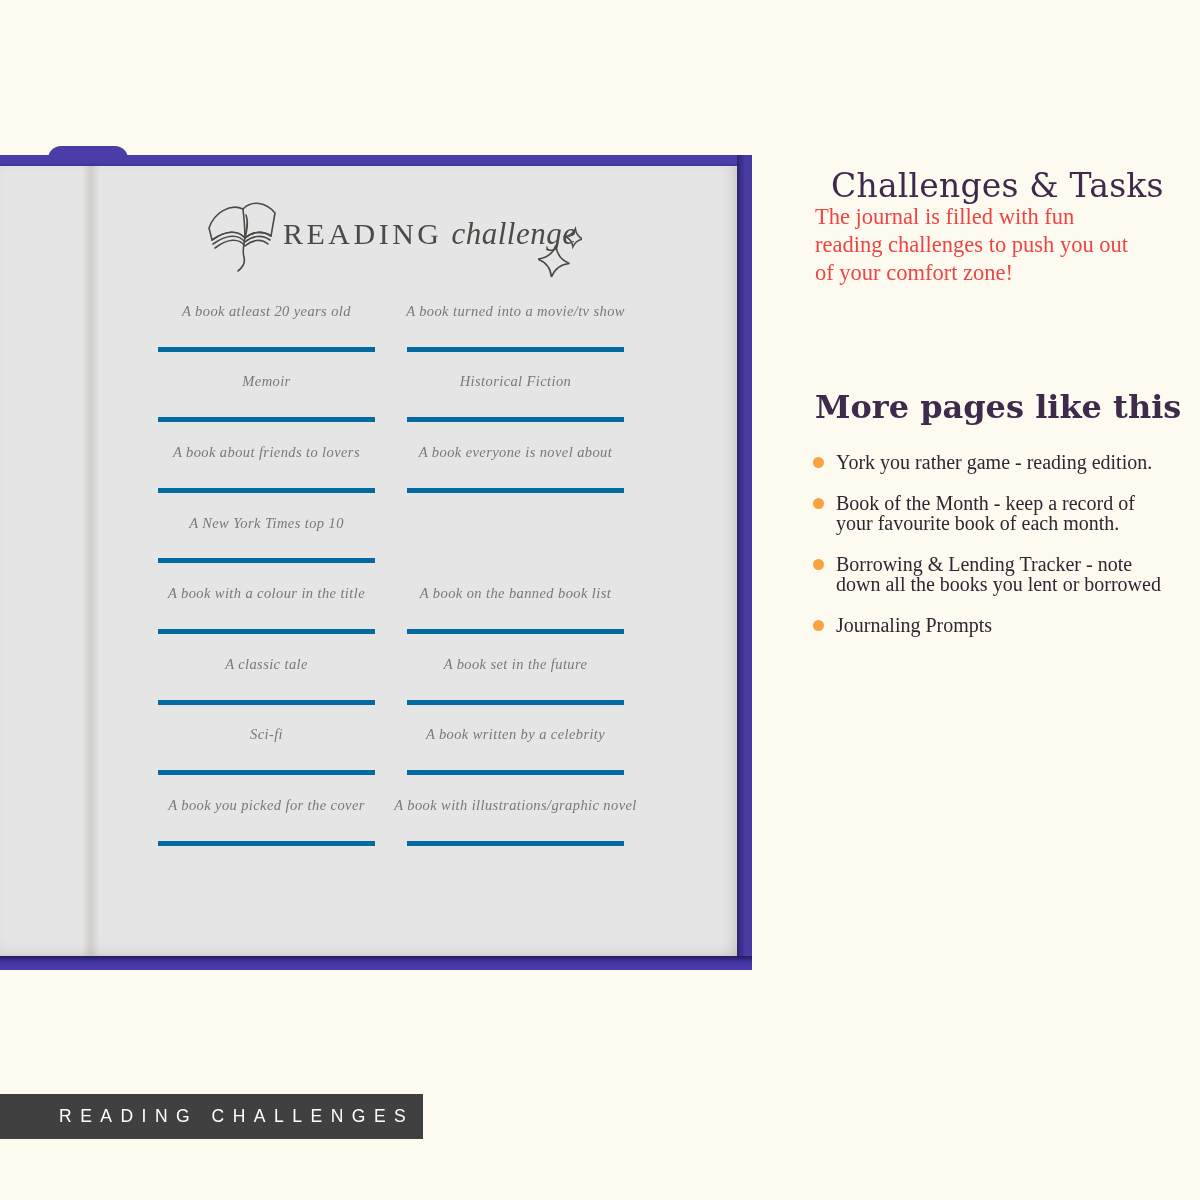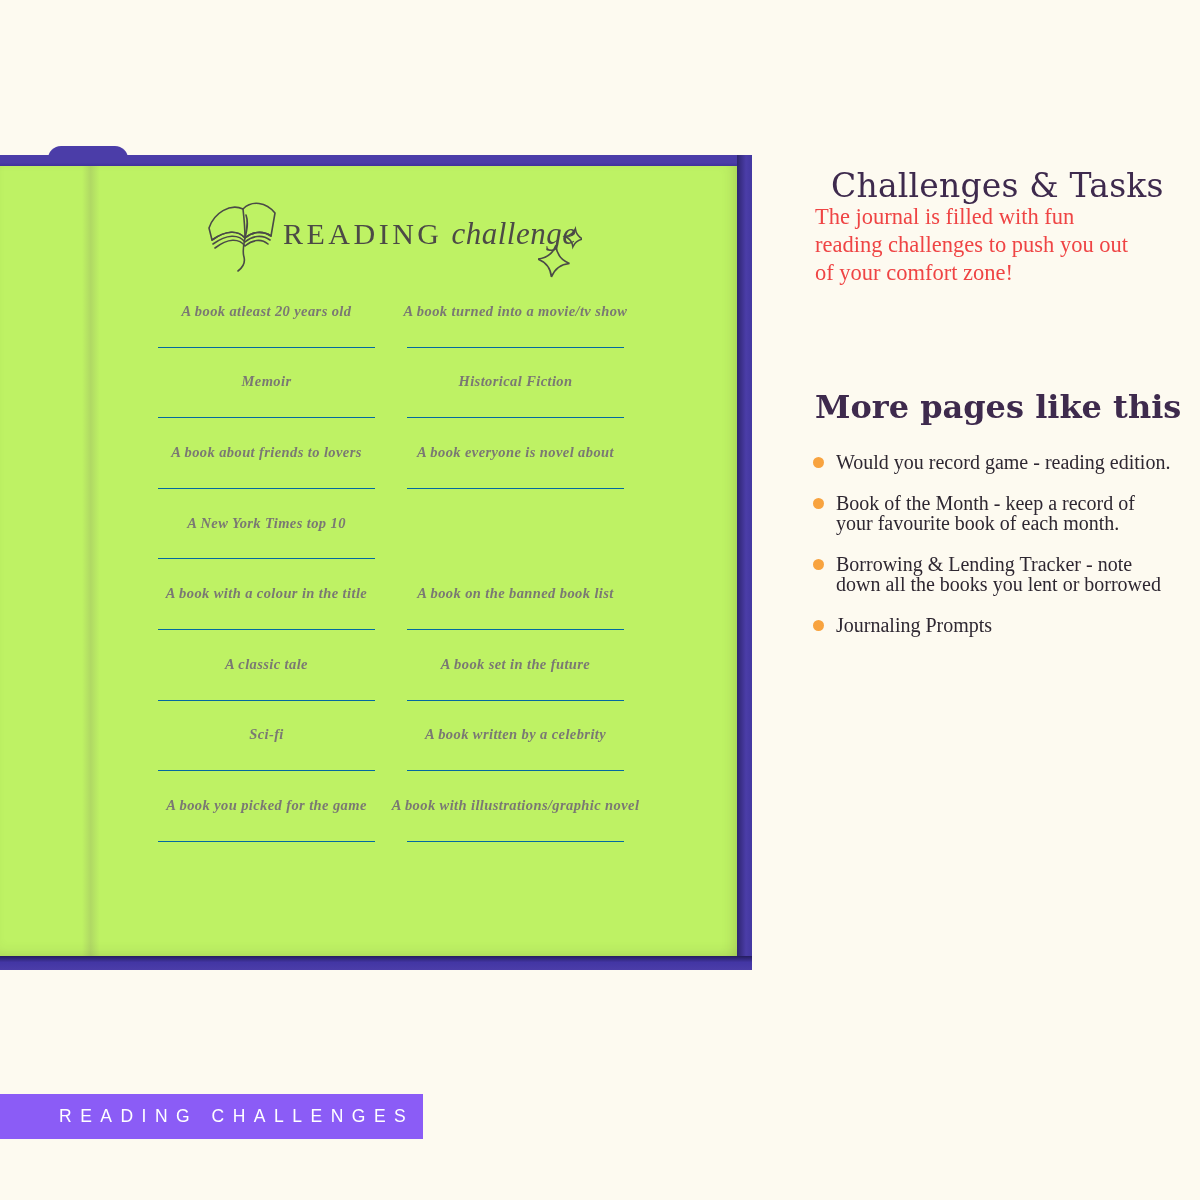--- a/index.html
+++ b/index.html
@@ -10,55 +10,55 @@
   
   .book{position:absolute;left:0;top:0;width:760px;height:980px;}
   .cover-hump{position:absolute;left:48px;top:146px;width:80px;height:20px;
               background:#4b3da8;border-radius:13px 13px 0 0;}
   .cover-top{position:absolute;left:0;top:155px;width:752px;height:11px;
              background:linear-gradient(to bottom,#4b3da8 70%,#3f339a);}
   .cover-right{position:absolute;left:737px;top:155px;width:15px;height:815px;
                background:linear-gradient(to right,#2e2570,#4b3da8 60%,#4338a0);}
   .cover-bottom{position:absolute;left:0;top:956px;width:752px;height:14px;
                 background:linear-gradient(to bottom,#241d5e,#4336a4 45%,#4b3da8);}
-  .page{position:absolute;left:0;top:166px;width:737px;height:790px;background:#bef264;
+  .page{position:absolute;left:0;top:166px;width:737px;height:790px;background:#e5e5e5;
         box-shadow:inset -10px 0 14px -8px rgba(60,50,40,.18),
                    inset 0 -10px 14px -8px rgba(60,50,40,.12);}
   .spine{position:absolute;left:82px;top:0;width:18px;height:100%;
          background:linear-gradient(to right,rgba(120,115,100,0),rgba(120,115,100,.20) 48%,rgba(120,115,100,0));}
 
   
   .book-icon{position:absolute;left:202px;top:30px;}
   .page-title{position:absolute;left:283px;top:50px;white-space:nowrap;color:#4c4a46;}
   .page-title .caps{font-family:"Liberation Serif",serif;font-size:30px;letter-spacing:3.5px;}
   .page-title .script{font-family:"Liberation Serif",serif;font-style:italic;font-size:31px;
                       margin-left:9px;letter-spacing:.5px;}
   .sparkle-icon{position:absolute;left:538px;top:56px;}
 
   
   .grid{position:absolute;left:158px;top:110px;width:466px;}
   .row{display:flex;gap:32px;height:70.6px;}
   .cell{width:217px;height:100%;display:flex;align-items:center;justify-content:center;
-        border-bottom:1px solid #0369a1;font-style:italic;font-size:14.5px;
-        color:#7a7873;letter-spacing:.4px;white-space:nowrap;font-weight:bold;}
+        border-bottom:5px solid #0369a1;font-style:italic;font-size:14.5px;
+        color:#7a7873;letter-spacing:.4px;white-space:nowrap;}
 
   
   .info-heading{position:absolute;left:815px;top:150px;margin:16px;font-family:"DejaVu Serif",serif;
      font-size:33px;font-weight:500;color:#3e2a4d;letter-spacing:.2px;white-space:nowrap;}
   .info-desc{position:absolute;left:815px;top:203px;margin:0;width:330px;
      font-family:"Liberation Serif",serif;font-size:22.5px;line-height:28px;color:#ef4444;}
   .info-subheading{position:absolute;left:815px;top:388px;margin:0;font-family:"DejaVu Serif",serif;
      font-size:32px;font-weight:700;color:#3e2a4d;white-space:nowrap;}
   .feature-list{position:absolute;left:813px;top:452px;margin:0;padding:0;list-style:none;width:360px;}
   .feature-list li{position:relative;padding-left:23px;margin-bottom:21px;
      font-family:"Liberation Serif",serif;font-size:20px;line-height:20px;color:#2e2731;width:335px;}
   .dot{position:absolute;left:0;top:5px;width:11px;height:11px;border-radius:50%;background:#f8a33f;}
 
   
-  .banner{position:absolute;left:0;top:1094px;width:423px;height:45px;background:#8b5cf6;
+  .banner{position:absolute;left:0;top:1094px;width:423px;height:45px;background:#404040;
           display:flex;align-items:center;padding-left:59px;box-sizing:border-box;}
   .banner span{font-family:"Liberation Sans",sans-serif;font-size:17.5px;letter-spacing:8.5px;
                color:#ffffff;white-space:nowrap;}
 
   svg{display:block;}
 </style>
 </head>
 <body>
 
 <div class="canvas">
@@ -127,36 +127,36 @@
             <div class="cell">A classic tale</div>
             <div class="cell">A book set in the future</div>
           </div>
 
           <div class="row">
             <div class="cell">Sci-fi</div>
             <div class="cell">A book written by a celebrity</div>
           </div>
 
           <div class="row">
-            <div class="cell">A book you picked for the game</div>
+            <div class="cell">A book you picked for the cover</div>
             <div class="cell">A book with illustrations/graphic novel</div>
           </div>
         </div>
     </div>
   </div>
 
   <h1 class="info-heading">Challenges &amp; Tasks</h1>
   <p class="info-desc">The journal is filled with fun reading challenges to push you out of your comfort zone!</p>
   <h2 class="info-subheading">More pages like this</h2>
 
   <ul class="feature-list">
 
       <li>
         <span class="dot"></span>
-        <span>Would you record game - reading edition.</span>
+        <span>York you rather game - reading edition.</span>
       </li>
 
       <li>
         <span class="dot"></span>
         <span>Book of the Month - keep a record of your favourite book of each month.</span>
       </li>
 
 
       <li>
         <span class="dot"></span>

